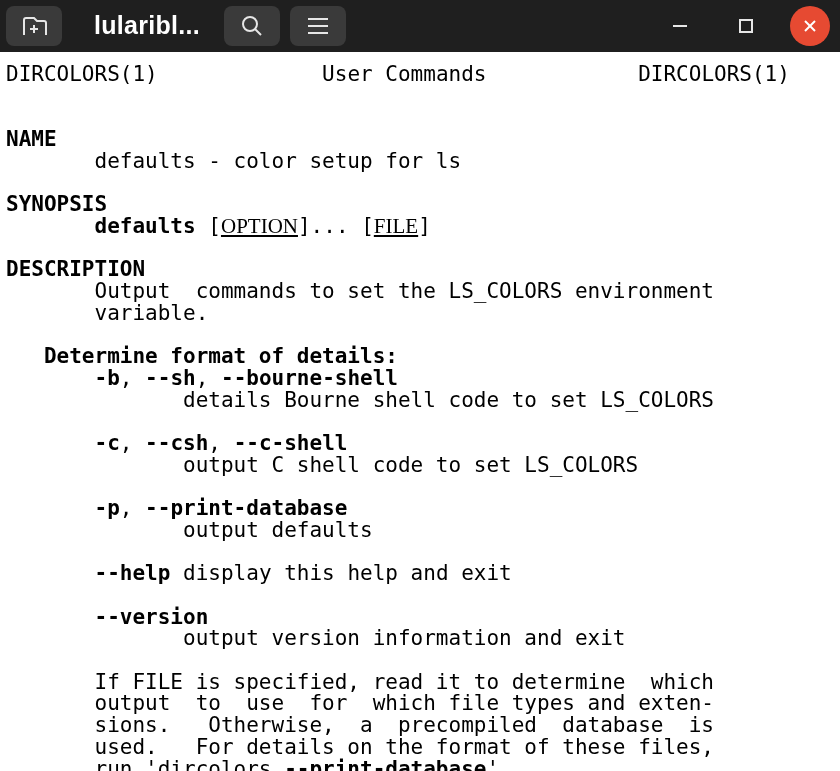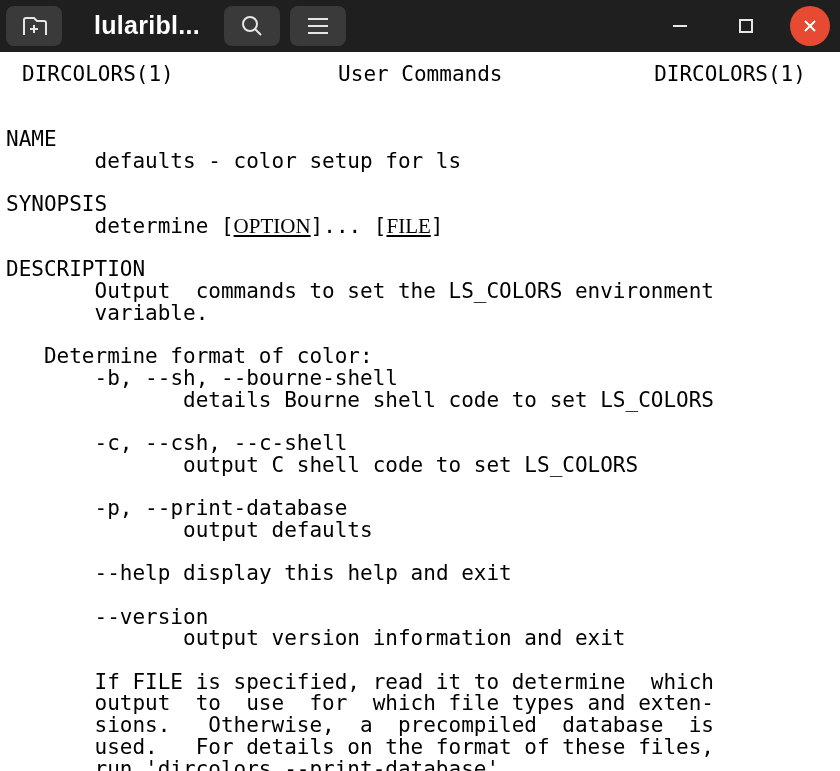--- a/index.html
+++ b/index.html
@@ -54,22 +54,22 @@
   svg { display: block; }
 
   
   .man {
     padding: 12px 6px 0 6px;
     white-space: pre;
     font-size: 21px;
     line-height: 21.7px;
     color: #000;
   }
-  .hdrline { display: block; margin-left: 16px; }
-  .b { font-weight: 400; }
+  .hdrline { display: block; }
+  .b { font-weight: 700; }
   .u { text-decoration: underline; font-family: Liberation Serif, serif; }
 </style>
 </head>
 <body>
 
 <div class="titlebar">
   <div class="tb-btn">
     <svg width="26" height="22" viewBox="0 0 26 22" fill="none" stroke="#e6e6e6" stroke-width="2">
       <path d="M3 20 V5 Q3 3 5 3 H13 L16 6 H23 Q25 6 25 8 V20"></path>
       <line x1="13" y1="10" x2="13" y2="18"></line>
@@ -108,27 +108,27 @@
     </svg>
   </div>
 </div>
 
 <div class="man"><span class="hdrline"><span>DIRCOLORS(1)</span>             <span>User Commands</span>            <span>DIRCOLORS(1)</span></span>
 <span> </span>
 <span class="b">NAME</span>
 <span>       defaults - color setup for ls</span>
 <span> </span>
 <span class="b">SYNOPSIS</span>
-<span>       <span class="b">determine</span> [<span class="u">OPTION</span>]... [<span class="u">FILE</span>]</span>
+<span>       <span class="b">defaults</span> [<span class="u">OPTION</span>]... [<span class="u">FILE</span>]</span>
 <span> </span>
 <span class="b">DESCRIPTION</span>
 <span>       Output  commands to set the LS_COLORS environment</span>
 <span>       variable.</span>
 <span> </span>
-<span class="b">   Determine format of color:</span>
+<span class="b">   Determine format of details:</span>
 <span>       <span class="b">-b</span>, <span class="b">--sh</span>, <span class="b">--bourne-shell</span></span>
 <span>              details Bourne shell code to set LS_COLORS</span>
 <span> </span>
 <span>       <span class="b">-c</span>, <span class="b">--csh</span>, <span class="b">--c-shell</span></span>
 <span>              output C shell code to set LS_COLORS</span>
 <span> </span>
 <span>       <span class="b">-p</span>, <span class="b">--print-database</span></span>
 <span>              output defaults</span>
 <span> </span>
 <span>       <span class="b">--help</span><span> display this help and exit</span></span>

